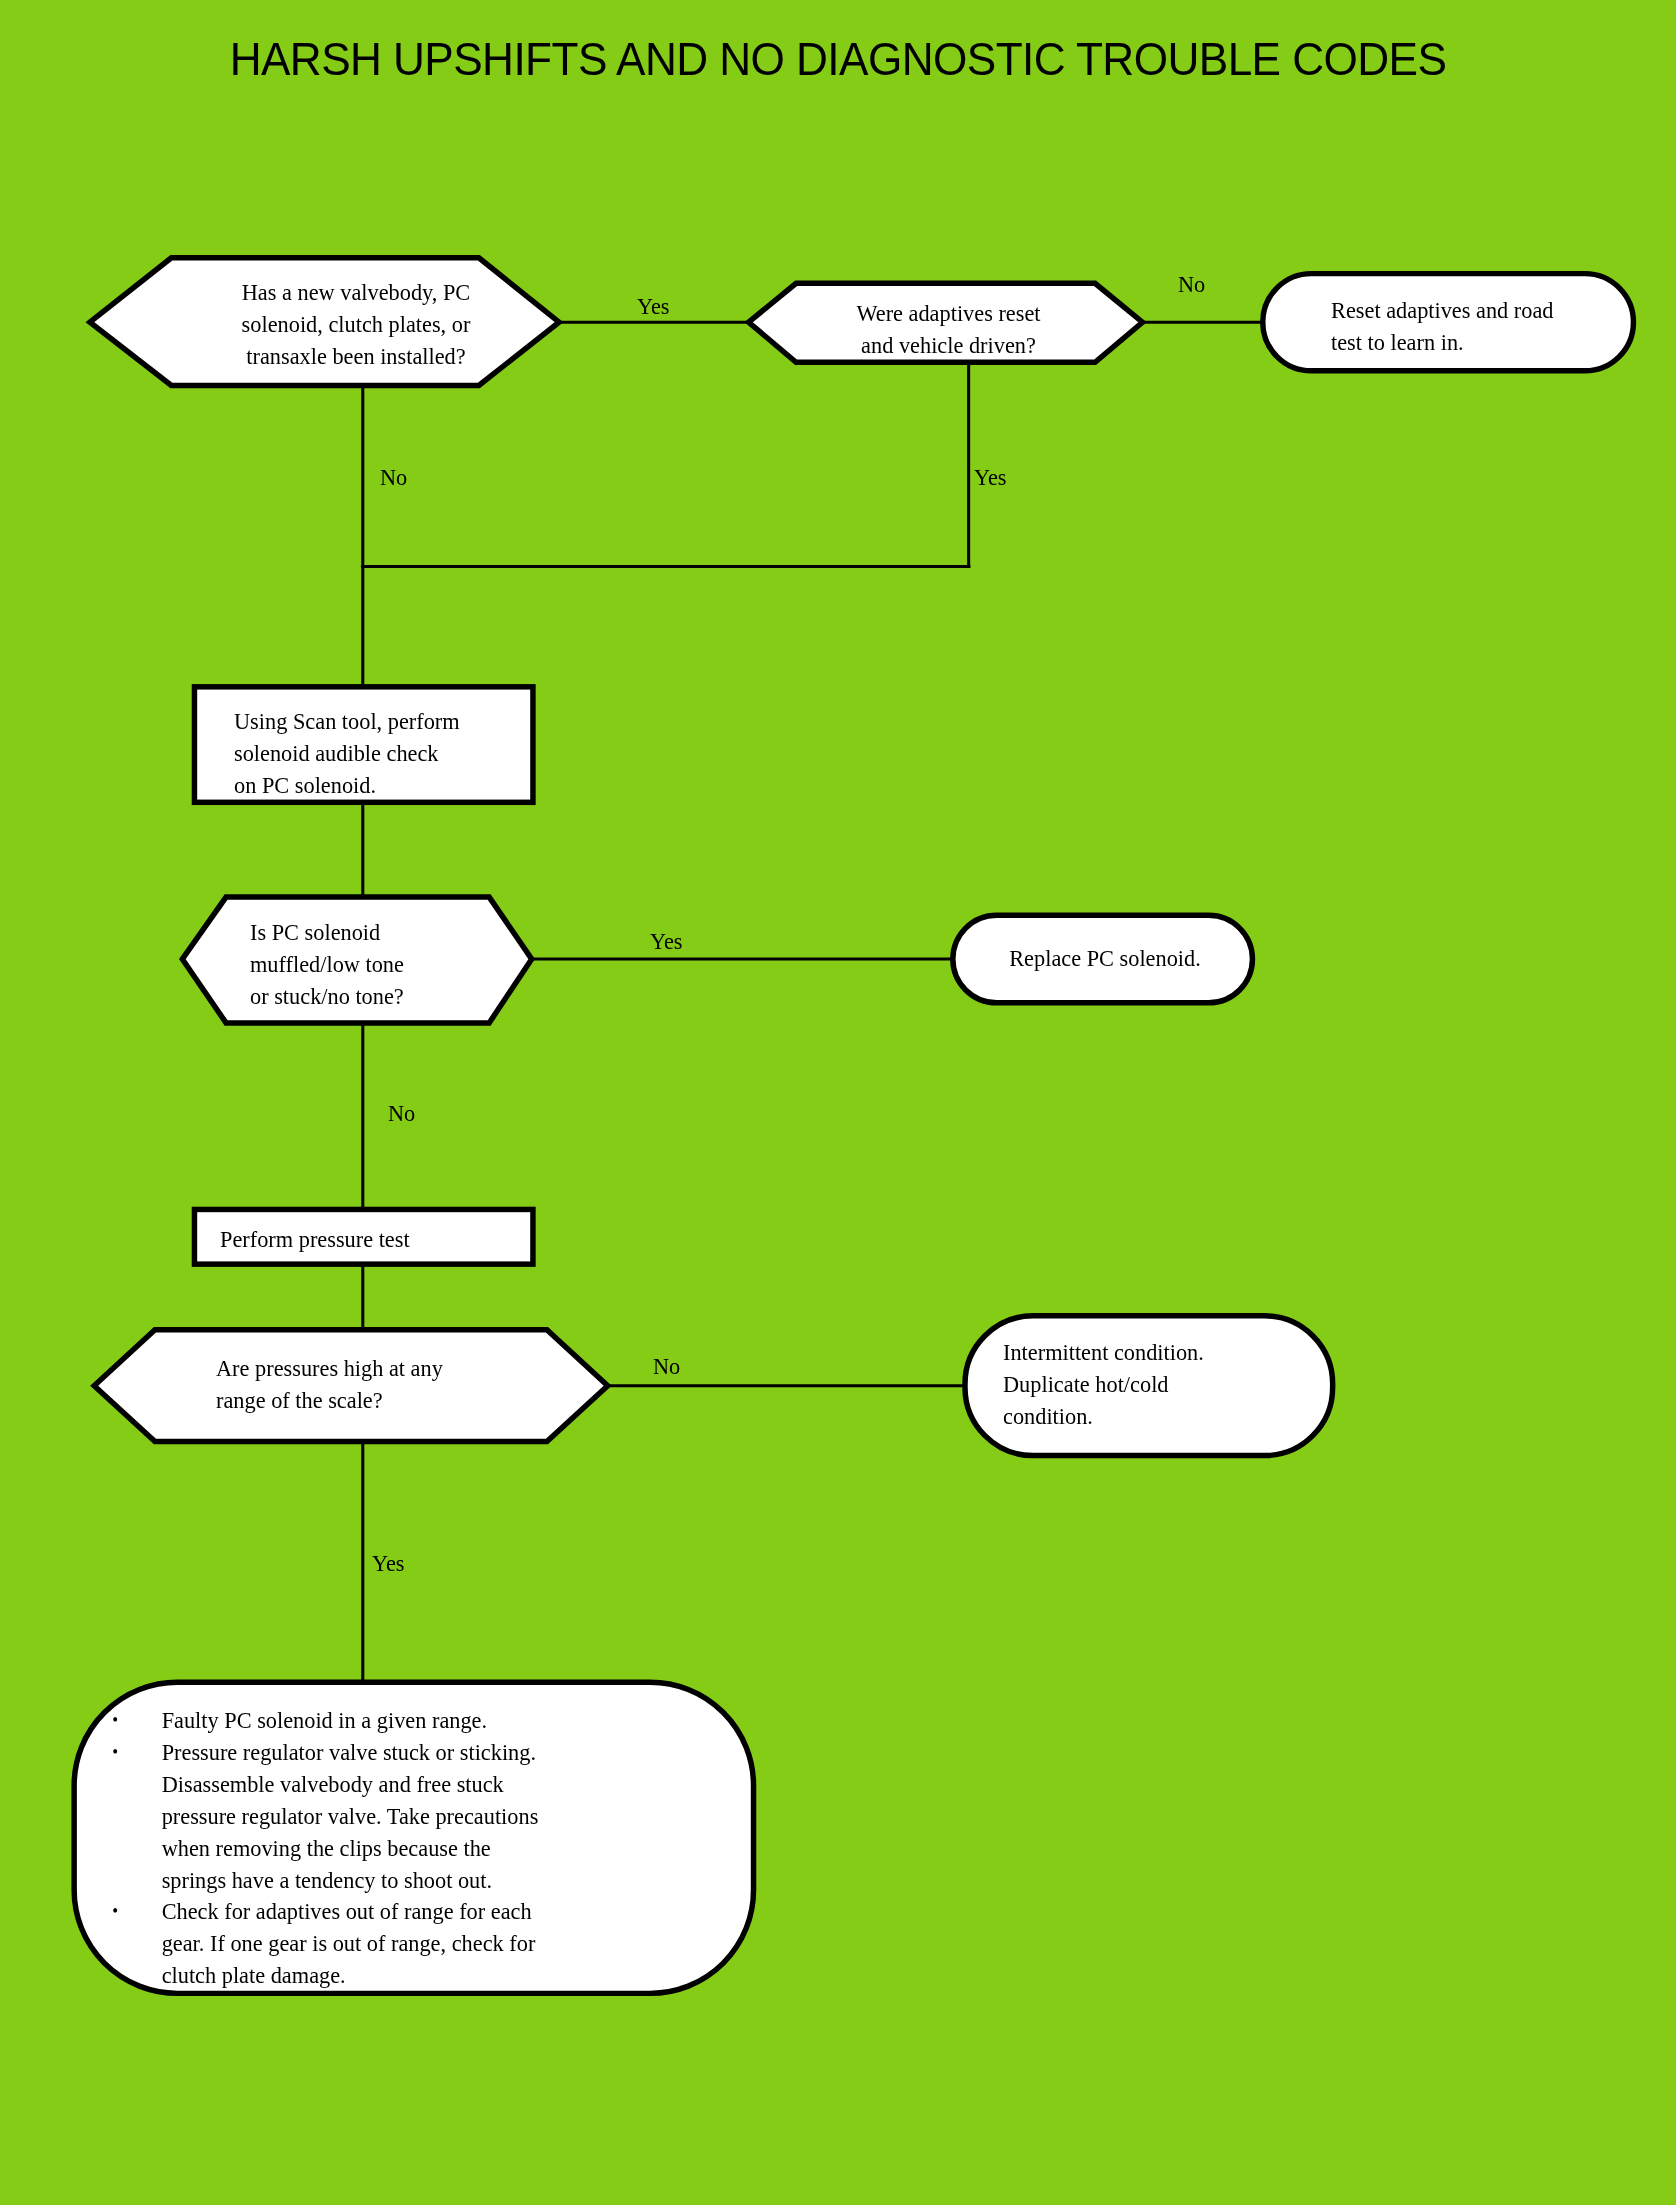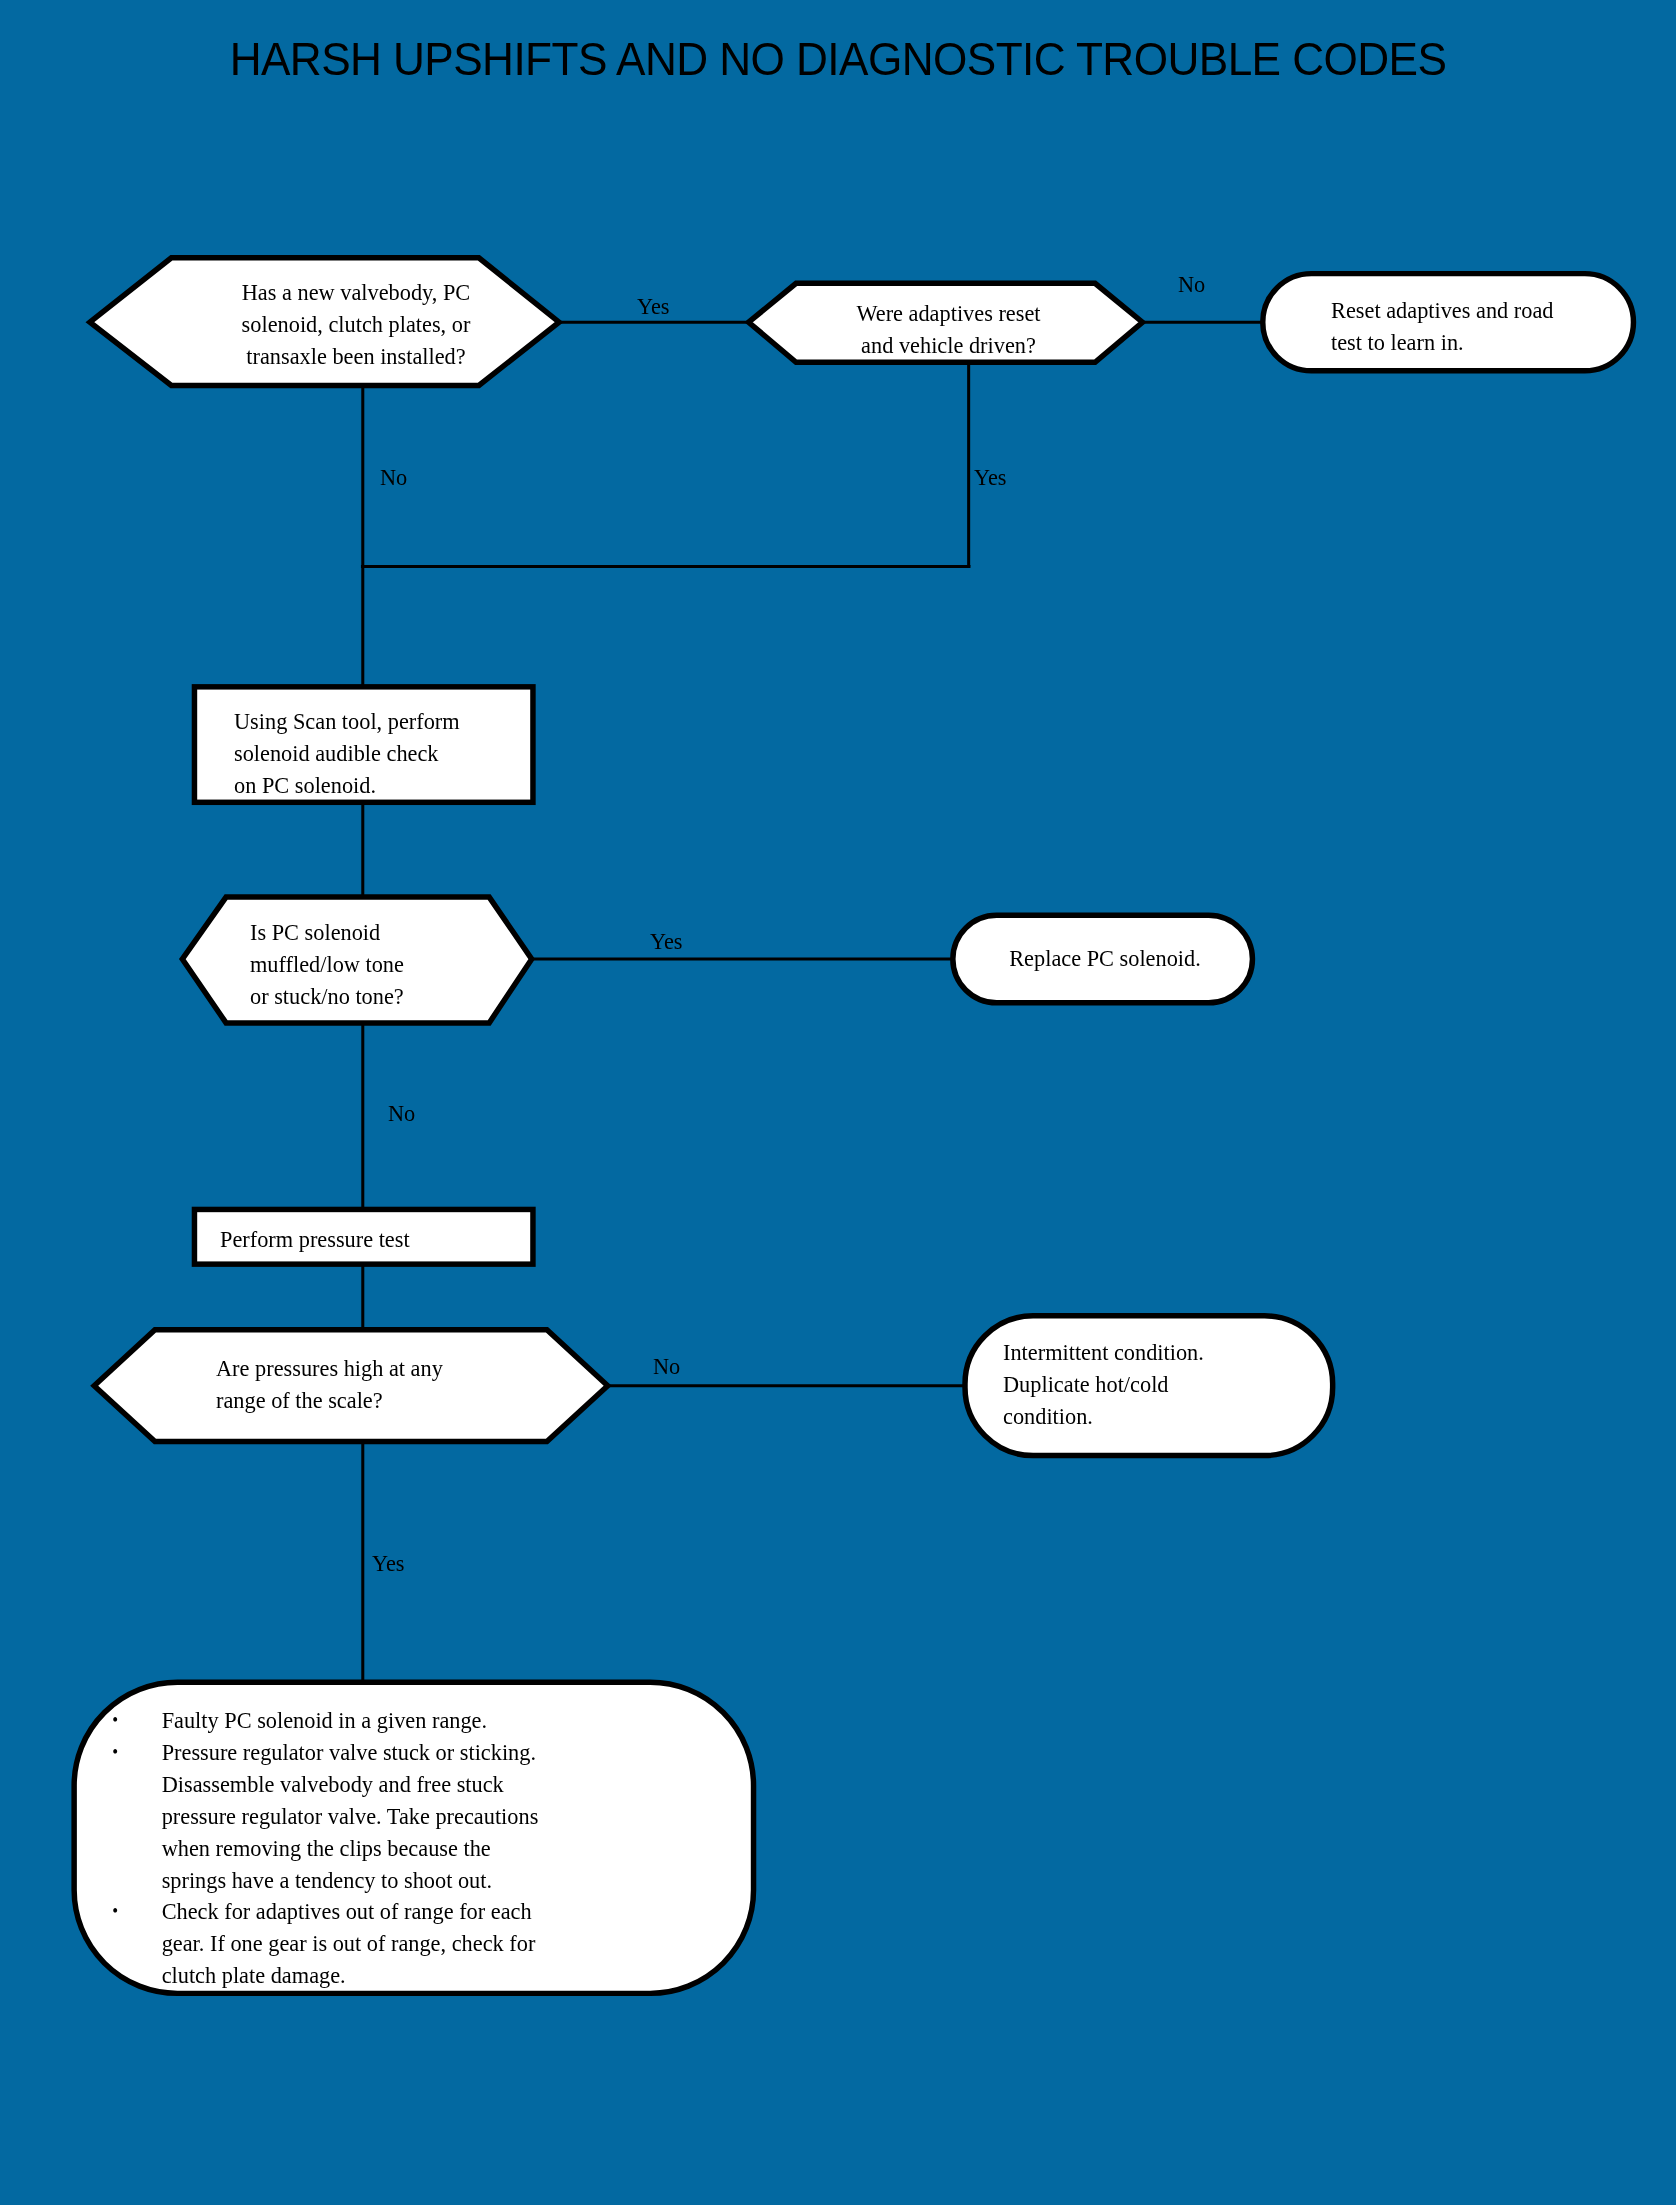--- a/index.html
+++ b/index.html
@@ -4,21 +4,21 @@
 <style>
   html, body {
     margin: 0;
     padding: 0;
     background: #ffffff;
   }
   #page {
     position: relative;
     width: 1676px;
     height: 2205px;
-    background: #0369a1;
+    background: #84cc16;
     overflow: hidden;
     font-family: "Liberation Serif", serif;
   }
   #chart-title {
     position: absolute;
     left: 0;
     top: 32px;
     width: 1676px;
     text-align: center;
     font-family: "Liberation Sans", sans-serif;

